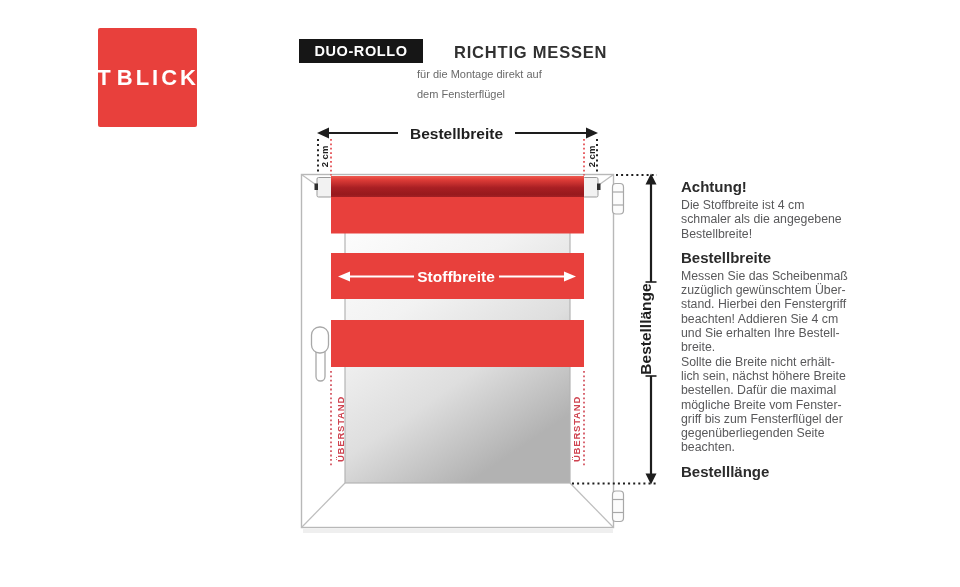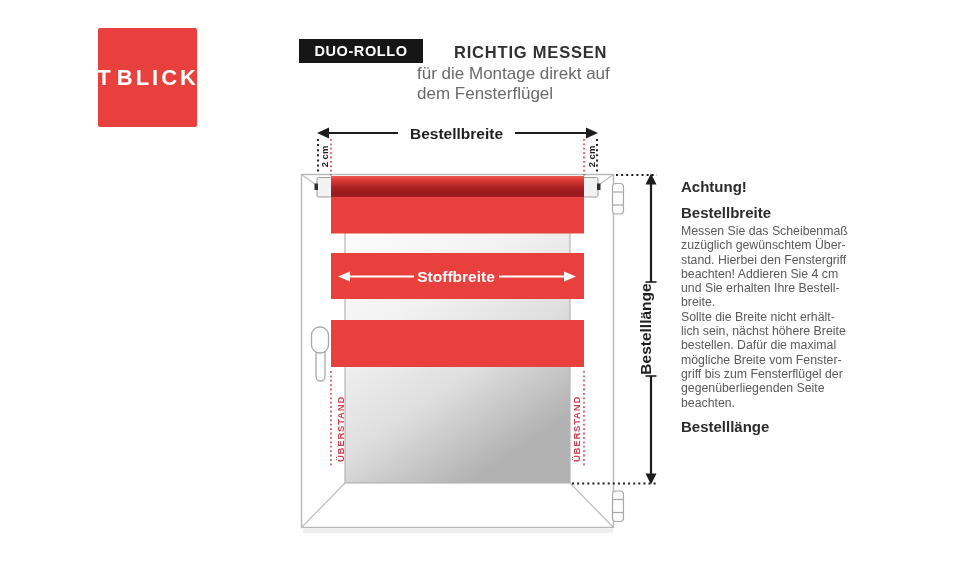--- a/index.html
+++ b/index.html
@@ -21,21 +21,21 @@
   .badge {
     position:absolute; left:299px; top:39px; width:124px; height:24px;
     background:#161616; color:#ffffff; font-size:14.5px; font-weight:bold; letter-spacing:0.6px;
     display:flex; align-items:center; justify-content:center;
   }
   .title {
     position:absolute; left:417px; top:43px; font-size:16.5px; font-weight:bold;
     letter-spacing:0.8px; color:#303030;margin-left:37px;
   }
   .subtitle {
-    position:absolute; left:417px; top:64px; font-size:17px; line-height:20px;
+    position:absolute; left:417px; top:64px; font-size:11px; line-height:20px;
     color:#6a6a6a; white-space:pre-line;
   }
   
   .info { position:absolute; left:681px; top:166px; width:215px; }
   .info h3 { font-size:15px; font-weight:bold; color:#2b2b2b; line-height:18px; margin-top:8px; margin-bottom:2px; }
   .info h3:first-child { margin-top:12px; }
   .info p { font-size:12.3px; line-height:14.3px; color:#59595b; white-space:pre-line; }
   
   .diagram { position:absolute; left:280px; top:118px; width:400px; height:430px; }
   svg text { font-family:"Liberation Sans", sans-serif; }
@@ -156,20 +156,23 @@
     <g stroke="#cf4350" stroke-width="1.6" stroke-dasharray="1.8 2.6">
       <line x1="331" y1="371" x2="331" y2="467"></line>
       <line x1="584" y1="371" x2="584" y2="467"></line>
     </g>
     <text transform="rotate(-90 340 429)" x="340" y="429" text-anchor="middle" dominant-baseline="central" font-size="9.5" font-weight="bold" letter-spacing="0.8" fill="#cf4350">ÜBERSTAND</text>
     <text transform="rotate(-90 576.5 429)" x="576.5" y="429" text-anchor="middle" dominant-baseline="central" font-size="9.5" font-weight="bold" letter-spacing="0.8" fill="#cf4350">ÜBERSTAND</text>
   </svg>
 
   <div class="info">
     <h3>Achtung!</h3>
+    <p>Die Stoffbreite ist 4 cm
+schmaler als die angegebene
+Bestellbreite!</p>
     <h3>Bestellbreite</h3>
     <p>Messen Sie das Scheibenmaß
 zuzüglich gewünschtem Über-
 stand. Hierbei den Fenstergriff
 beachten! Addieren Sie 4 cm
 und Sie erhalten Ihre Bestell-
 breite.
 Sollte die Breite nicht erhält-
 lich sein, nächst höhere Breite
 bestellen. Dafür die maximal

